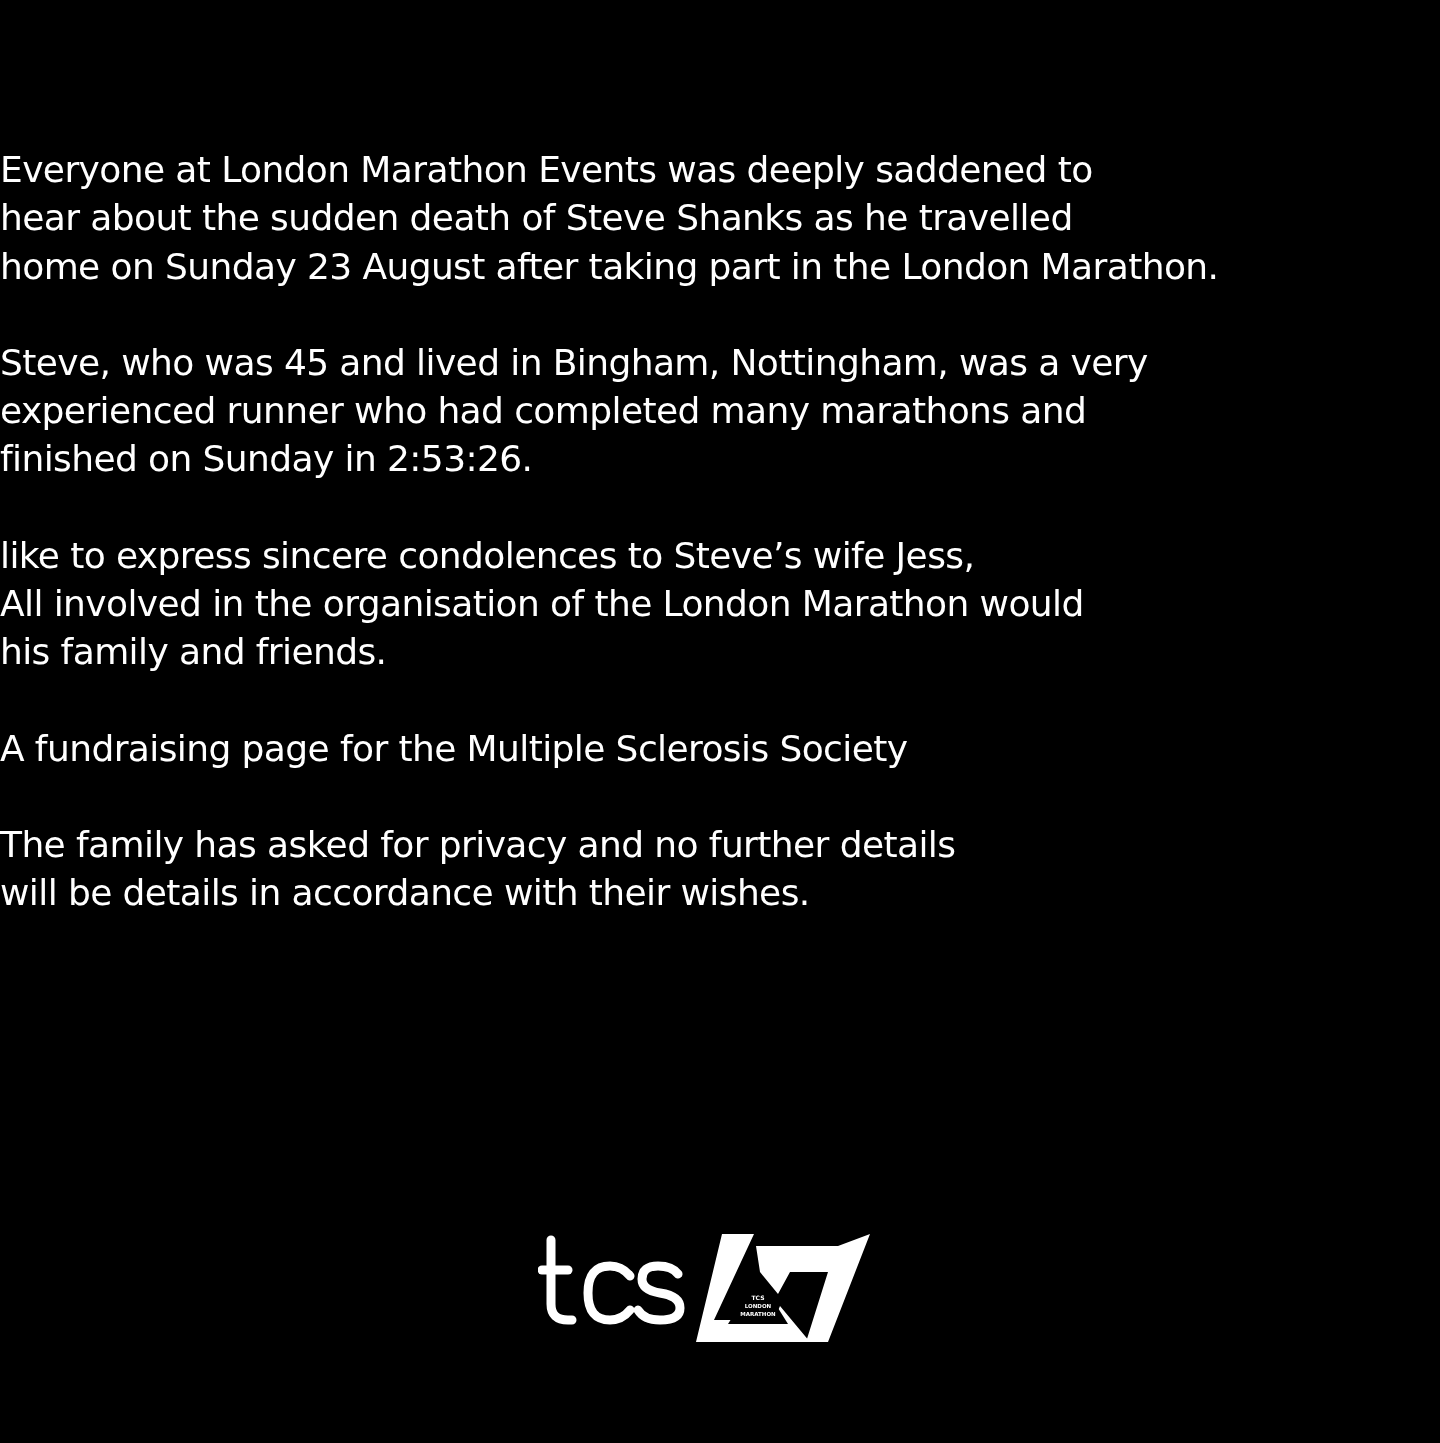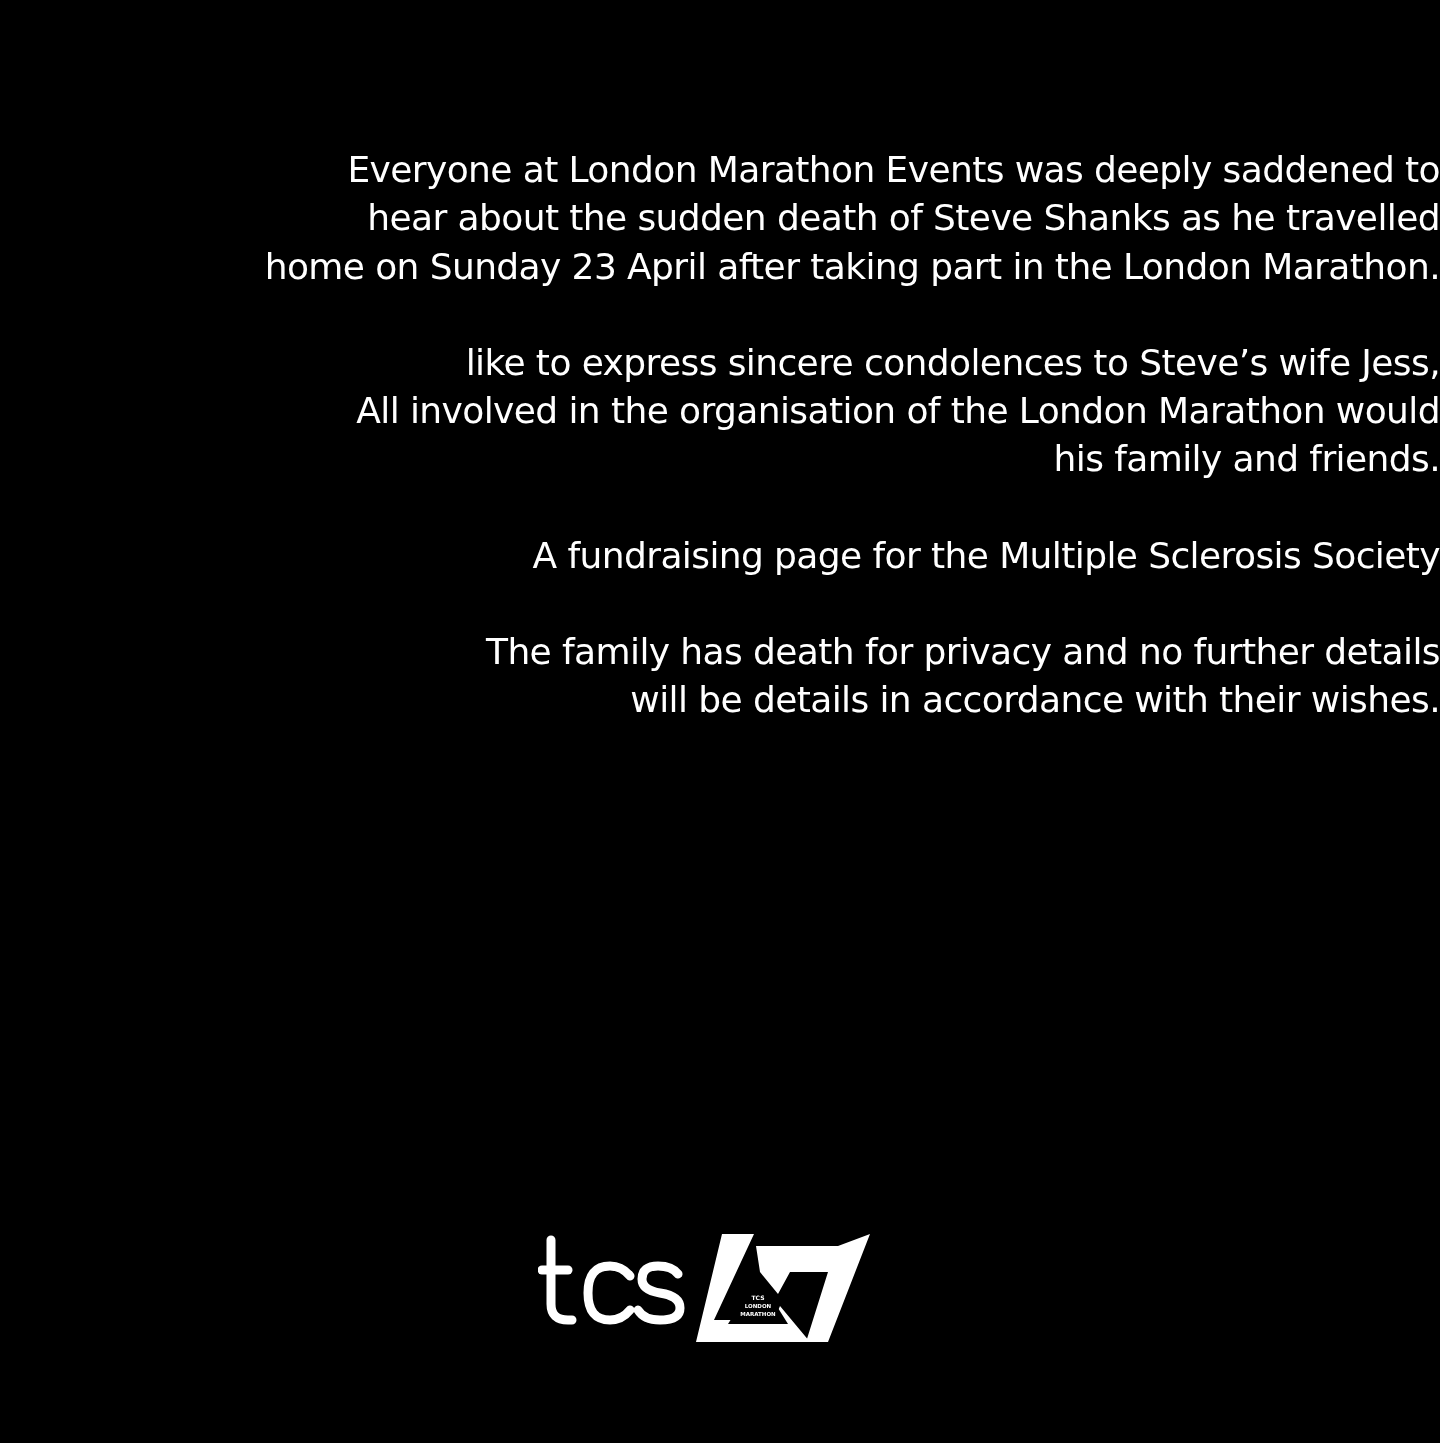--- a/index.html
+++ b/index.html
@@ -13,21 +13,21 @@
       position: relative;
       overflow: hidden;
       font-family: "DejaVu Sans", "Liberation Sans", sans-serif;
       color: #ffffff;
     }
     .statement {
       position: absolute;
       left: 0;
       top: 146px;
       width: 1440px;
-      text-align: right;
+      text-align: left;
     }
     .para {
       margin: 0 0 48px 0;
     }
     .line {
       display: block;
       font-size: 36px;
       line-height: 48.3px;
       font-weight: normal;
       letter-spacing: -0.6px;
@@ -42,34 +42,39 @@
     }
     .logo svg { display: block; }
   </style>
 </head>
 <body>
 
 <main class="statement">
   <p class="para">
     <span class="line">Everyone at London Marathon Events was deeply saddened to</span>
     <span class="line">hear about the sudden death of Steve Shanks as he travelled</span>
-    <span class="line">home on Sunday 23 April after taking part in the London Marathon.</span>
+    <span class="line">home on Sunday 23 August after taking part in the London Marathon.</span>
+  </p>
+  <p class="para">
+    <span class="line">Steve, who was 45 and lived in Bingham, Nottingham, was a very</span>
+    <span class="line">experienced runner who had completed many marathons and</span>
+    <span class="line">finished on Sunday in 2:53:26.</span>
   </p>
   <p class="para">
     <span class="line">like to express sincere condolences to Steve’s wife Jess,</span>
     <span class="line">All involved in the organisation of the London Marathon would</span>
     <span class="line">his family and friends.</span>
   </p>
   <p class="para">
     <span class="line">A fundraising page for the Multiple Sclerosis Society</span>
   </p>
   <p class="para">
   </p>
   <p class="para">
-    <span class="line">The family has death for privacy and no further details</span>
+    <span class="line">The family has asked for privacy and no further details</span>
     <span class="line">will be details in accordance with their wishes.</span>
   </p>
 </main>
 
 <div class="logo">
   <svg width="340" height="112" viewBox="0 0 340 112" xmlns="http://www.w3.org/2000/svg">
 
     <g fill="none" stroke="#ffffff" stroke-width="9" stroke-linecap="round" stroke-linejoin="round">
 
       <path d="M13 8 V72 Q13 88 30 88 H34"></path>

